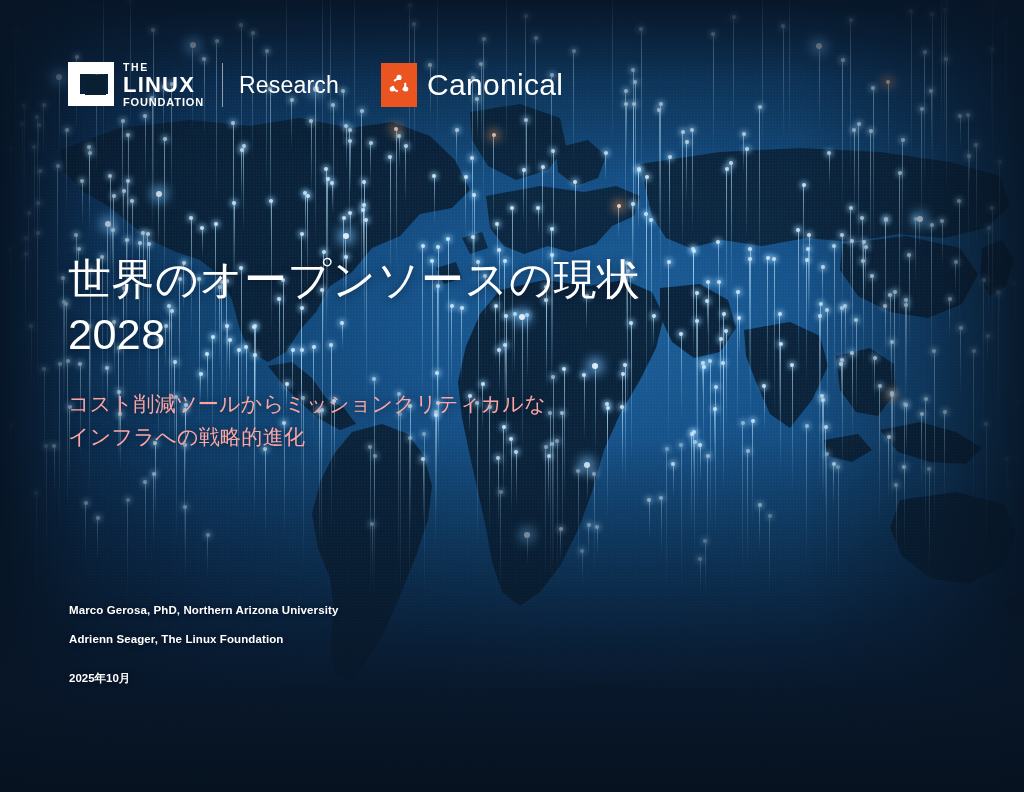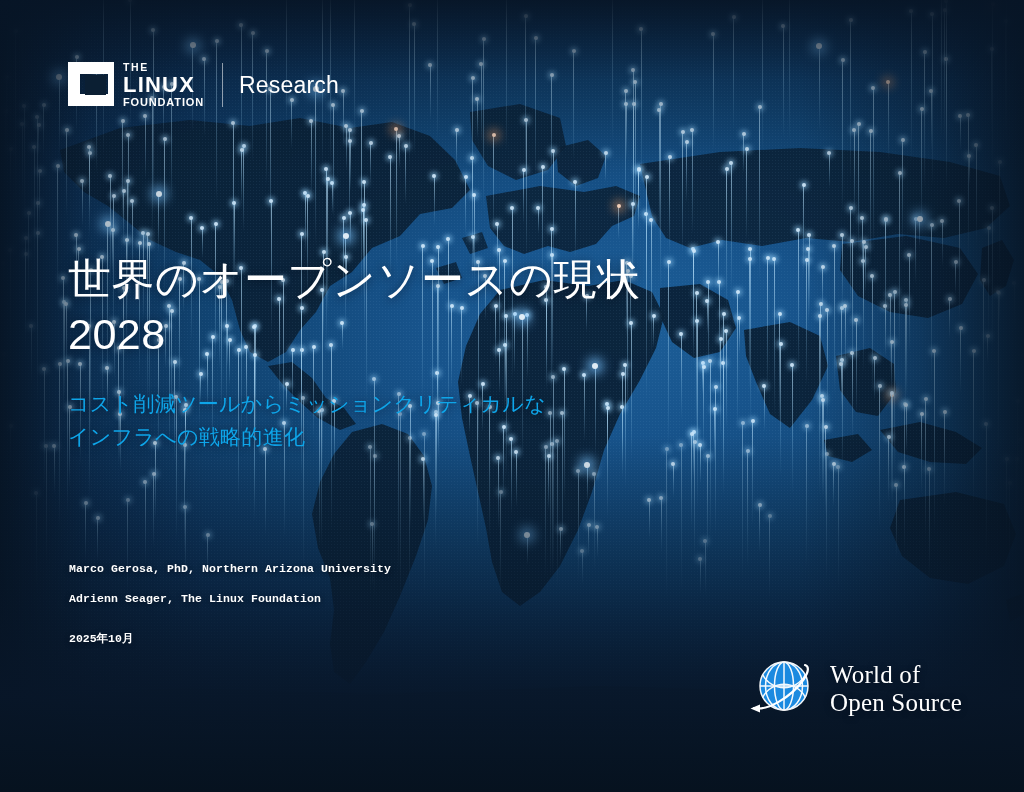--- a/index.html
+++ b/index.html
@@ -145,36 +145,35 @@
     font-size: 43px;
     font-weight: 400;
     line-height: 1.28;
     margin: 0;
     letter-spacing: 0.5px;
     text-shadow: 0 1px 10px rgba(4,14,28,0.60);
     white-space: pre-line;
   }
   #subtitle {
     margin: 26px 0 0;
-    color: #0ea5e9;
+    color: #fca5a5;
     font-size: 21px;
     font-weight: 400;
     line-height: 1.55;
     letter-spacing: 0.3px;
     text-shadow: 0 1px 8px rgba(4,14,28,0.60);
     white-space: pre-line;
   }
 
   
   #authors-block {
     position: absolute;
     left: 69px;
-    top: 562px;
+    top: 604px;
     z-index: 6;
-    font-family: Liberation Mono, monospace;
   }
   .author-line {
     color: #ffffff;
     font-size: 11.5px;
     font-weight: 600;
     letter-spacing: .1px;
     margin-bottom: 17px;
     text-shadow: 0 1px 5px rgba(4,14,28,0.7);
   }
   #pub-date {
@@ -752,49 +751,42 @@
         <div class="lf-the">THE</div>
         <div class="lf-linux">LINUX</div>
         <div class="lf-foundation">FOUNDATION</div>
       </div>
     </div>
 
     <div id="logo-divider"></div>
 
     <div id="research-word">Research</div>
 
+    <div id="canonical-logo">
+      <div id="canonical-mark">
+        <svg width="24" height="24" viewBox="0 0 24 24" aria-hidden="true">
+          <g fill="none" stroke="#ffffff" stroke-width="2.1">
+            <circle cx="12" cy="12" r="6.3" stroke-dasharray="7.6 5.2" stroke-dashoffset="2"></circle>
+          </g>
+          <circle cx="12" cy="4.2" r="2.5" fill="#ffffff"></circle>
+          <circle cx="5.2" cy="16.1" r="2.5" fill="#ffffff"></circle>
+          <circle cx="18.8" cy="16.1" r="2.5" fill="#ffffff"></circle>
+        </svg>
+      </div>
+      <div id="canonical-word">Canonical</div>
+    </div>
   </div>
 
   <div id="title-block">
     <h1 id="main-title">世界のオープンソースの現状
 2028</h1>
     <p id="subtitle">コスト削減ツールからミッションクリティカルな
 インフラへの戦略的進化</p>
   </div>
 
   <div id="authors-block">
     <div class="author-line">Marco Gerosa, PhD, Northern Arizona University</div>
     <div class="author-line">Adrienn Seager, The Linux Foundation</div>
     <div id="pub-date">2025年10月</div>
   </div>
 
-  <div id="woos-logo">
-    <svg id="woos-globe" viewBox="0 0 72 72" aria-hidden="true">
-      <circle cx="38" cy="33" r="24" fill="#1b8ae0"></circle>
-      <g fill="none" stroke="#ffffff" stroke-width="1.5" opacity="0.95">
-        <circle cx="38" cy="33" r="24"></circle>
-        <ellipse cx="38" cy="33" rx="9.5" ry="24"></ellipse>
-        <ellipse cx="38" cy="33" rx="18.5" ry="24"></ellipse>
-        <line x1="38" y1="9" x2="38" y2="57"></line>
-        <line x1="14" y1="33" x2="62" y2="33"></line>
-        <path d="M16.6 21.5 A24 24 0 0 0 59.4 21.5"></path>
-        <path d="M16.6 44.5 A24 24 0 0 1 59.4 44.5"></path>
-      </g>
-      <g fill="none" stroke="#ffffff" stroke-width="2.2" stroke-linecap="round">
-        <path d="M8 55 C 20 58, 44 46, 58 26 C 63 18, 63 13, 59 12"></path>
-      </g>
-      <path d="M14 51.5 L4.5 55.5 L14 59.5 Z" fill="#ffffff"></path>
-    </svg>
-    <div id="woos-text">World of
-Open Source</div>
-  </div>
 
 </div>
 
 </body></html>

